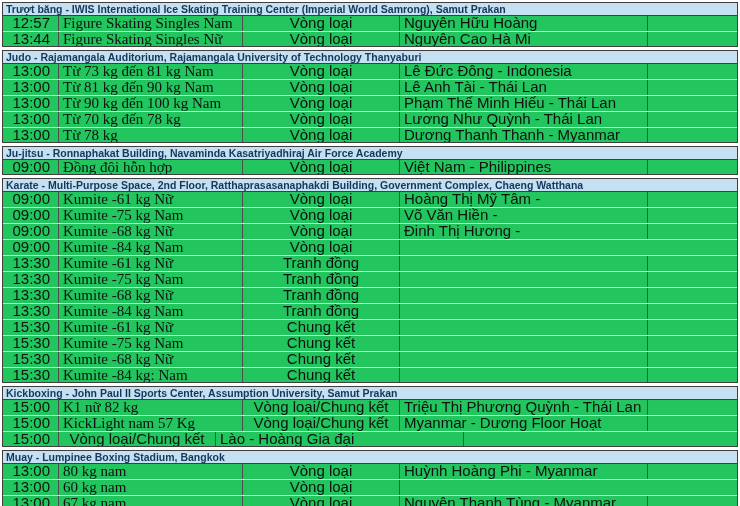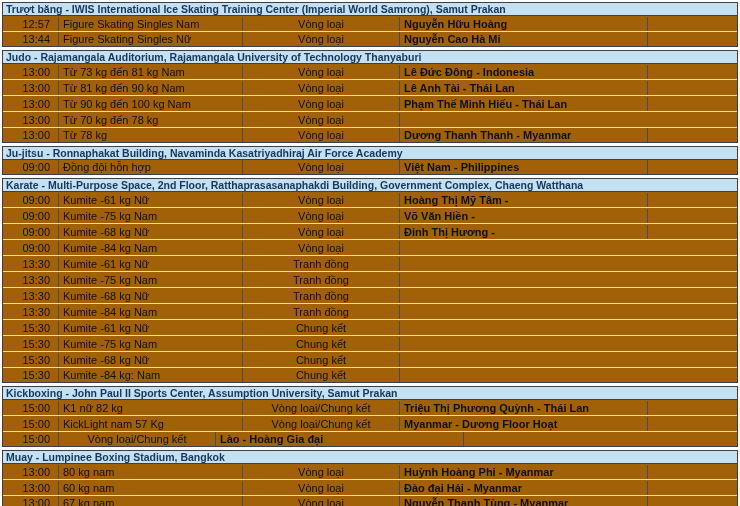--- a/index.html
+++ b/index.html
@@ -5,46 +5,46 @@
   html,body{margin:0;padding:0;}
   body{
     width:740px;height:506px;background:#ffffff;overflow:hidden;
     font-family:"Liberation Sans","DejaVu Sans",sans-serif;
     -webkit-font-smoothing:antialiased;
   }
   #schedule{padding:2px 2px 0 2px;}
   .schedule-section{
     border:1px solid #3f3f3f;
     margin-bottom:3px;
-    background:#a16207;
+    background:#22c55e;
   }
   .section-header-row{
     height:12px;line-height:12px;
     background:#c5e0f0;
     border-bottom:1px solid #3f3f3f;
     font-weight:bold;font-size:10.5px;
     color:#16365c;
     padding-left:3px;
     white-space:nowrap;overflow:hidden;
   }
   .schedule-row{
     display:flex;height:15px;line-height:14px;
     border-bottom:1px solid #dcdcdc;
-    font-size:11px;color:#111111;align-items:flex-end;
+    font-size:15px;color:#111111;
   }
   .schedule-row:last-child{border-bottom:none;height:14px;}
   .cell{
     border-right:1px solid #4d4d4d;
     white-space:nowrap;overflow:hidden;
     box-sizing:border-box;
   }
   .cell-time{width:56px;text-align:right;padding-right:8px;}
-  .cell-event{width:184px;padding-left:4px;}
+  .cell-event{width:184px;padding-left:4px;font-family:Liberation Serif, serif;}
   .cell-round{width:157px;text-align:center;}
-  .cell-athlete{width:248px;padding-left:4px;font-weight:bold;}
+  .cell-athlete{width:248px;padding-left:4px;}
   .cell-extra{flex:1;border-right:none;}
 </style>
 </head>
 <body>
 
 <div id="schedule">
     <div class="schedule-section">
       <div class="section-header-row">Trượt băng - IWIS International Ice Skating Training Center (Imperial World Samrong), Samut Prakan</div>
       <div class="schedule-row">
         <div class="cell cell-time">12:57</div>
@@ -81,20 +81,21 @@
         <div class="cell cell-time">13:00</div>
         <div class="cell cell-event">Từ 90 kg đến 100 kg Nam</div>
         <div class="cell cell-round">Vòng loại</div>
         <div class="cell cell-athlete">Phạm Thế Minh Hiếu - Thái Lan</div>
         <div class="cell cell-extra"></div>
       </div>
       <div class="schedule-row">
         <div class="cell cell-time">13:00</div>
         <div class="cell cell-event">Từ 70 kg đến 78 kg</div>
         <div class="cell cell-round">Vòng loại</div>
+        <div class="cell cell-athlete">Lương Như Quỳnh - Thái Lan</div>
         <div class="cell cell-extra"></div>
       </div>
       <div class="schedule-row">
         <div class="cell cell-time">13:00</div>
         <div class="cell cell-event">Từ 78 kg</div>
         <div class="cell cell-round">Vòng loại</div>
         <div class="cell cell-athlete">Dương Thanh Thanh - Myanmar</div>
         <div class="cell cell-extra"></div>
       </div>
     </div>
@@ -223,21 +224,20 @@
         <div class="cell cell-time">13:00</div>
         <div class="cell cell-event">80 kg nam</div>
         <div class="cell cell-round">Vòng loại</div>
         <div class="cell cell-athlete">Huỳnh Hoàng Phi - Myanmar</div>
         <div class="cell cell-extra"></div>
       </div>
       <div class="schedule-row">
         <div class="cell cell-time">13:00</div>
         <div class="cell cell-event">60 kg nam</div>
         <div class="cell cell-round">Vòng loại</div>
-        <div class="cell cell-athlete">Đào đại Hải - Myanmar</div>
         <div class="cell cell-extra"></div>
       </div>
       <div class="schedule-row">
         <div class="cell cell-time">13:00</div>
         <div class="cell cell-event">67 kg nam</div>
         <div class="cell cell-round">Vòng loại</div>
         <div class="cell cell-athlete">Nguyễn Thanh Tùng - Myanmar</div>
         <div class="cell cell-extra"></div>
       </div>
     </div>

